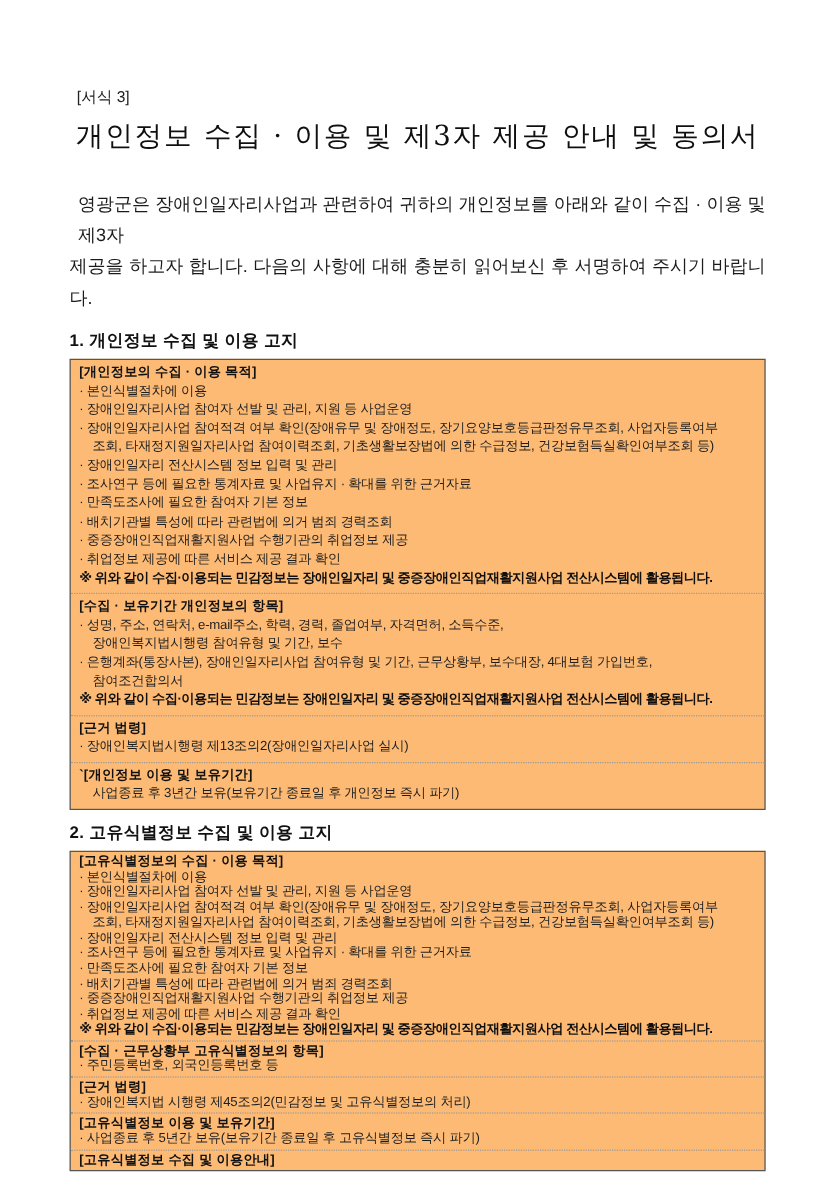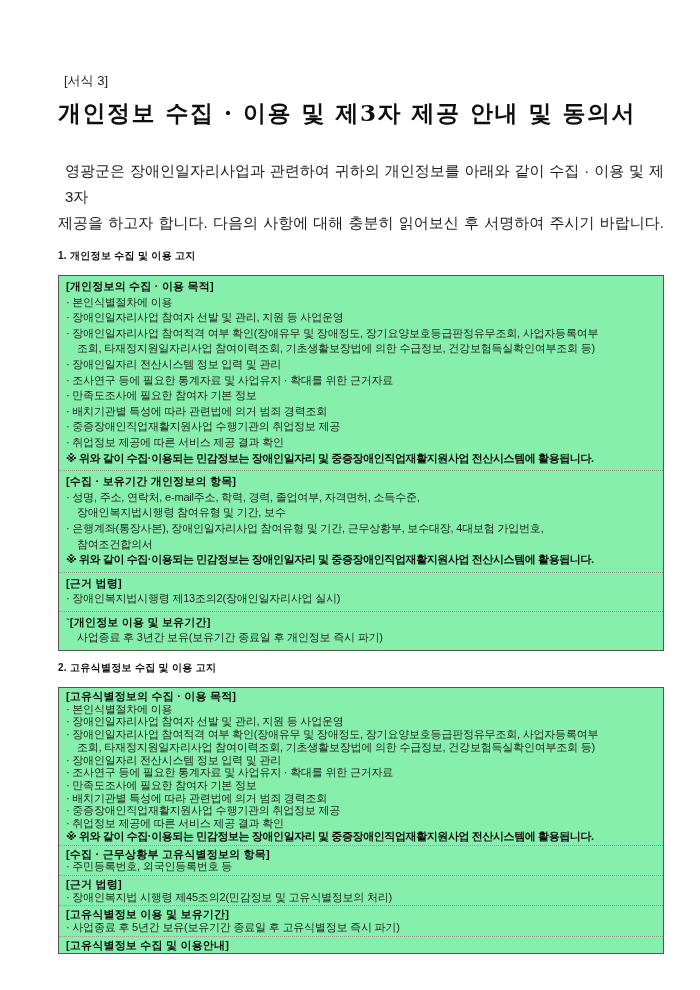--- a/index.html
+++ b/index.html
@@ -9,64 +9,64 @@
     width: 700px;
     height: 990px;
     overflow: hidden;
     font-family: "Liberation Sans", "DejaVu Sans", sans-serif;
     color: #1b1b1b;
   }
   .page {
     box-sizing: border-box;
     width: 700px;
     height: 990px;
-    padding: 72px 36px 0 58px;
+    padding: 72px 62px 0 58px;
   }
   .form-label {
     font-size: 13px;
     color: #222;
     margin-left: 6px;
     margin-bottom: 4px;
   }
   .doc-title {
     font-family: "DejaVu Serif", "Liberation Serif", serif;
     font-size: 23px;
-    font-weight: bold;
+    font-weight: normal;
+    text-align: center;
     letter-spacing: 1.5px;
     color: #0f0f0f;
     margin: 8px 0 0 0;
   }
   .intro {
     margin: 29px 0 0 0;
     font-size: 15px;
     line-height: 26px;
     color: #1b1b1b;
   }
   .intro-line {
     display: block;
     text-align: justify;
     text-align-last: justify;
   }
   .intro-line.first {
     padding-left: 7px;
   }
   .section-heading {
-    font-size: 10px;
+    font-size: 14px;
     font-weight: bold;
     color: #111;
     letter-spacing: 0.3px;
     margin: 13px 0 6px 0;
   }
   .section-heading.second {
     margin-top: 10px;
   }
   .notice-box {
     border: 1.6px solid #555;
-    background: #86efac;
-    margin-top: 12px;
+    background: #fdba74;
   }
   .block + .block {
     border-top: 1px dotted #999;
   }
   .loose .block {
     padding: 3px 7px 4px 7px;
     font-size: 11px;
     line-height: 15.6px;
   }
   .tight .block {

